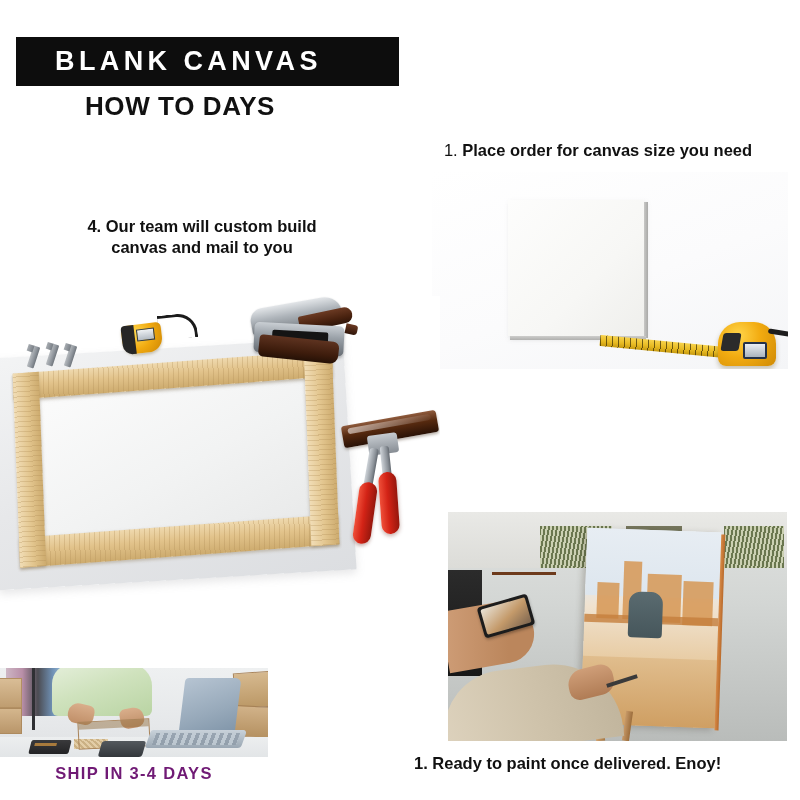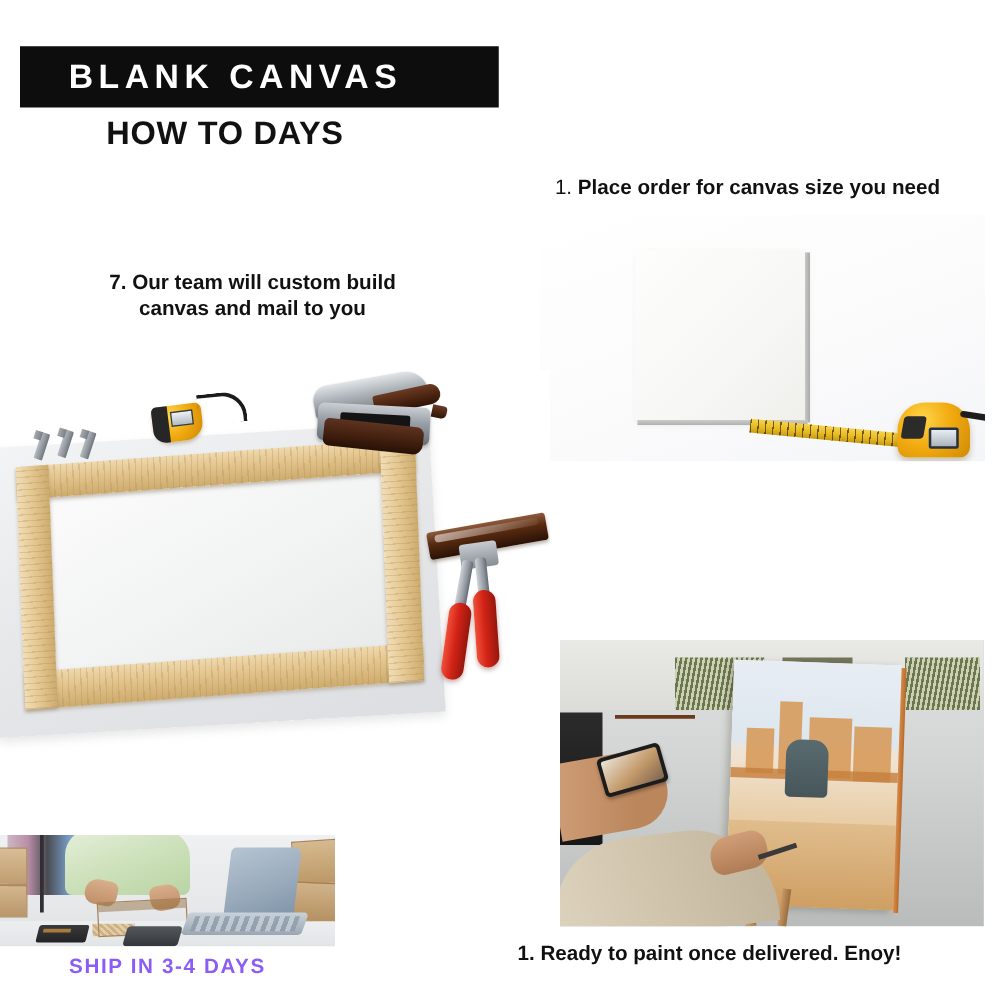--- a/index.html
+++ b/index.html
@@ -82,21 +82,21 @@
     width: 380px;
     font-size: 16.5px;
     text-align: left;
   }
   .ship-caption {
     position: absolute;
     left: 0px;
     top: 764px;
     width: 268px;
     text-align: center;
-    color: #8b5cf6;
+    color: #701a75;
     font-size: 16.5px;
     font-weight: bold;
     letter-spacing: 1.3px;
     white-space: nowrap;
   }
 
   
   .photo {
     position: absolute;
     overflow: hidden;
@@ -656,21 +656,21 @@
       <div class="ticks"></div>
     </div>
     <div class="tape-body">
       <div class="slot"></div>
       <div class="window"></div>
     </div>
     <div class="tape-strap"></div>
   </div>
 
   <div class="step-caption" id="caption-2">
-    <div>7. Our team will custom build</div>
+    <div>4. Our team will custom build</div>
     <div>canvas and mail to you</div>
   </div>
 
   <div class="photo" id="photo-frame">
     <div class="sheet"></div>
 
     <div class="wood-frame">
       <div class="wf-inner"></div>
       <div class="bar grain wf-top"></div>
       <div class="bar grain wf-bottom"></div>

